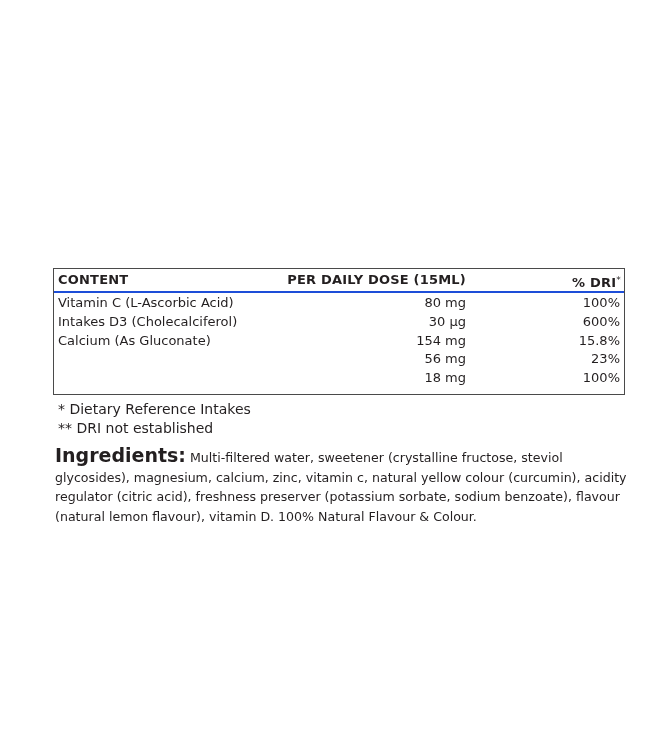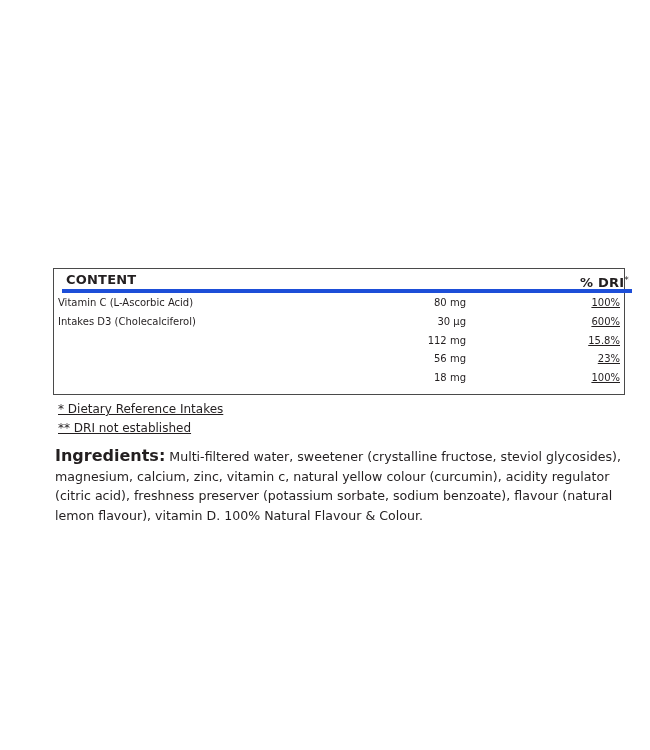--- a/index.html
+++ b/index.html
@@ -23,25 +23,25 @@
       height: 127px;
       border: 1px solid #4a4a4a;
       border-left-width: 1px;
       border-right-width: 1px;
       border-top: 1.5px solid #4a4a4a;
       border-bottom: 1.5px solid #4a4a4a;
       box-sizing: border-box;
     }
     .header-row {
       position: absolute;
-      left: 8px;
+      left: 0;
       top: 0;
       width: 100%;
       height: 24px;
-      border-bottom: 4px solid #1d4ed8;
+      border-bottom: 2px solid #1d4ed8;
       box-sizing: border-box;
       font-weight: bold;
       font-size: 13px;
       letter-spacing: 0.2px;
     }
     .header-row span {
       position: absolute;
       top: 3px;
       line-height: 16px;
     }
@@ -56,77 +56,78 @@
     }
     .rows {
       position: absolute;
       left: 0;
       top: 25px;
       width: 100%;
     }
     .row {
       position: relative;
       height: 18.8px;
-      font-size: 10px;
+      font-size: 13px;
       line-height: 18.8px;
     }
     .row span {
       position: absolute;
       top: 0;
       white-space: nowrap;
     }
     .c-name { left: 4px; }
     .c-dose { right: 158px; text-align: right; margin-left: 48px; }
-    .c-dri { right: 4px; text-align: right; text-decoration: underline; }
+    .c-dri { right: 4px; text-align: right; }
 
     .footnotes {
       position: absolute;
       left: 58px;
       top: 400px;
-      font-size: 12px;
+      font-size: 14px;
       line-height: 19px;
-      text-decoration: underline;
     }
     .footnotes div { white-space: nowrap; }
 
     .ingredients {
       position: absolute;
       left: 55px;
       top: 446px;
       width: 585px;
       font-size: 12.6px;
       line-height: 19.5px;
     }
     .ingredients .label {
       font-weight: bold;
-      font-size: 16px;
+      font-size: 19px;
       margin-top: 48px;
     }
   </style>
 </head>
 <body>
 
 <div class="table-wrap">
   <div class="header-row">
     <span class="h-content">CONTENT</span>
+    <span class="h-dose">PER DAILY DOSE (15ML)</span>
     <span class="h-dri"><span style="position:static">% DRI</span><sup>*</sup></span>
   </div>
   <div class="rows">
     <div class="row">
       <span class="c-name">Vitamin C (L-Ascorbic Acid)</span>
       <span class="c-dose">80 mg</span>
       <span class="c-dri">100%</span>
     </div>
     <div class="row">
       <span class="c-name">Intakes D3 (Cholecalciferol)</span>
       <span class="c-dose">30 µg</span>
       <span class="c-dri">600%</span>
     </div>
     <div class="row">
-      <span class="c-dose">112 mg</span>
+      <span class="c-name">Calcium (As Gluconate)</span>
+      <span class="c-dose">154 mg</span>
       <span class="c-dri">15.8%</span>
     </div>
     <div class="row">
       <span class="c-dose">56 mg</span>
       <span class="c-dri">23%</span>
     </div>
     <div class="row">
       <span class="c-dose">18 mg</span>
       <span class="c-dri">100%</span>
     </div>

